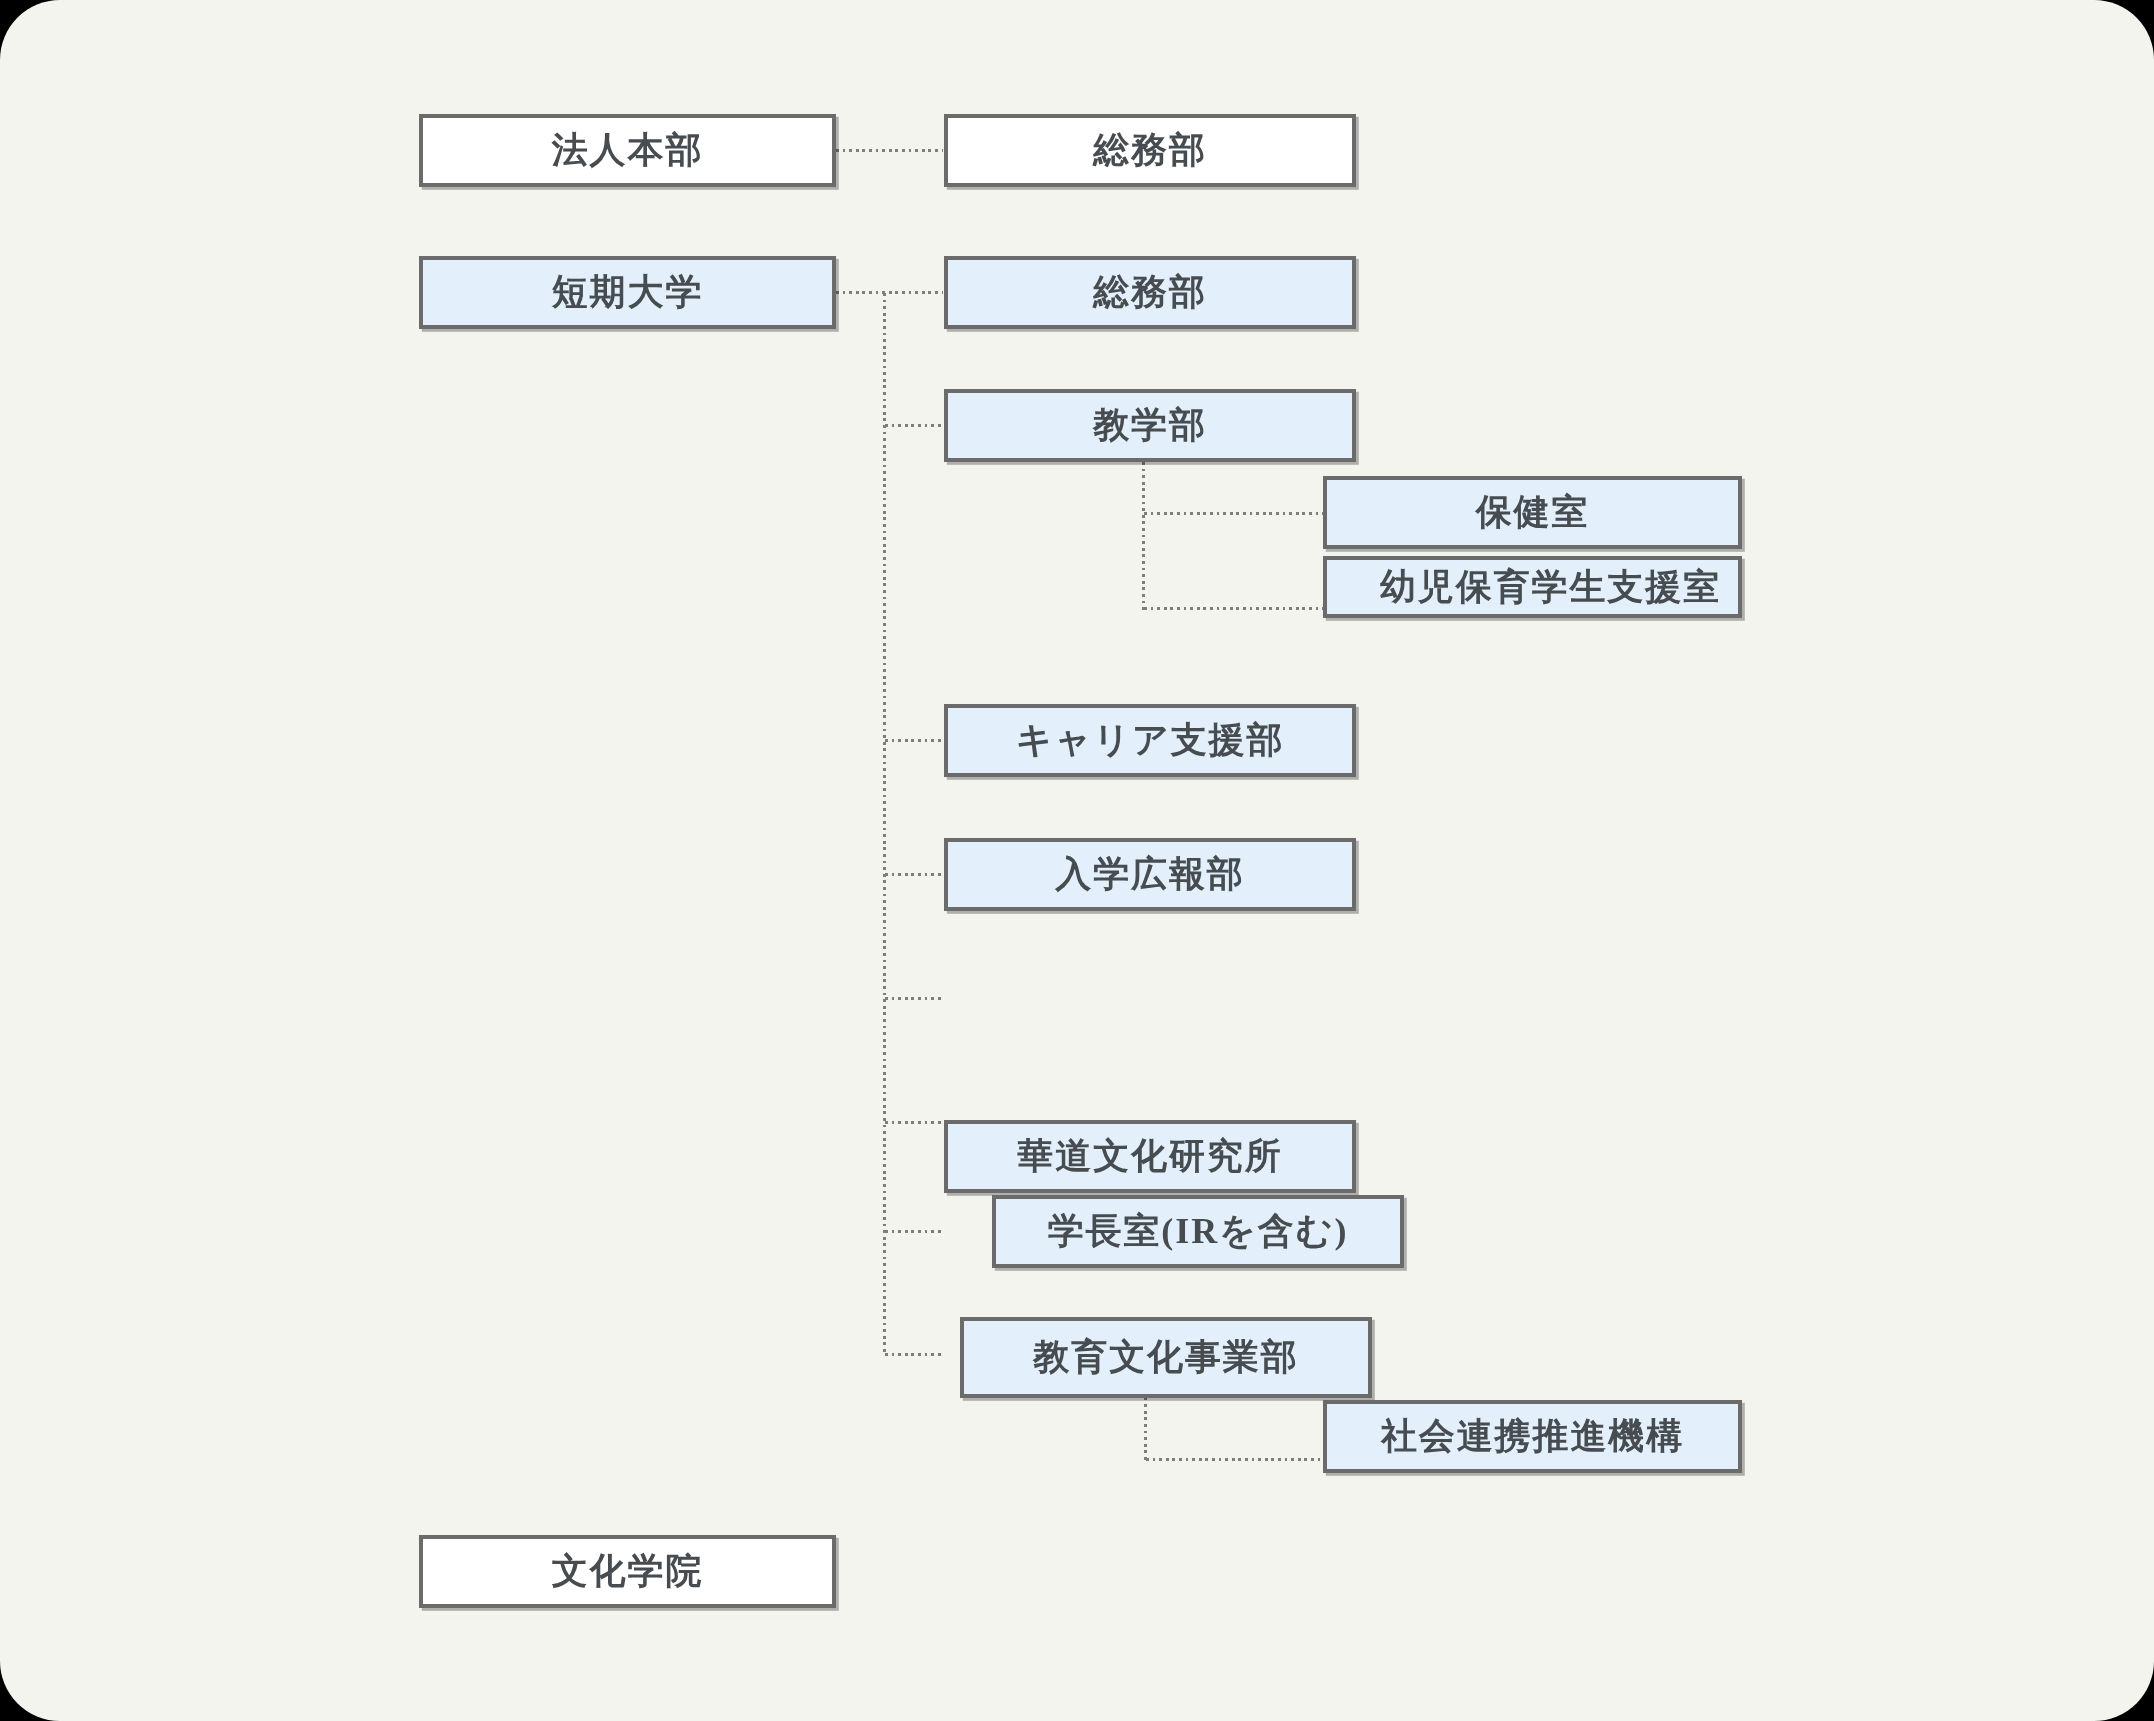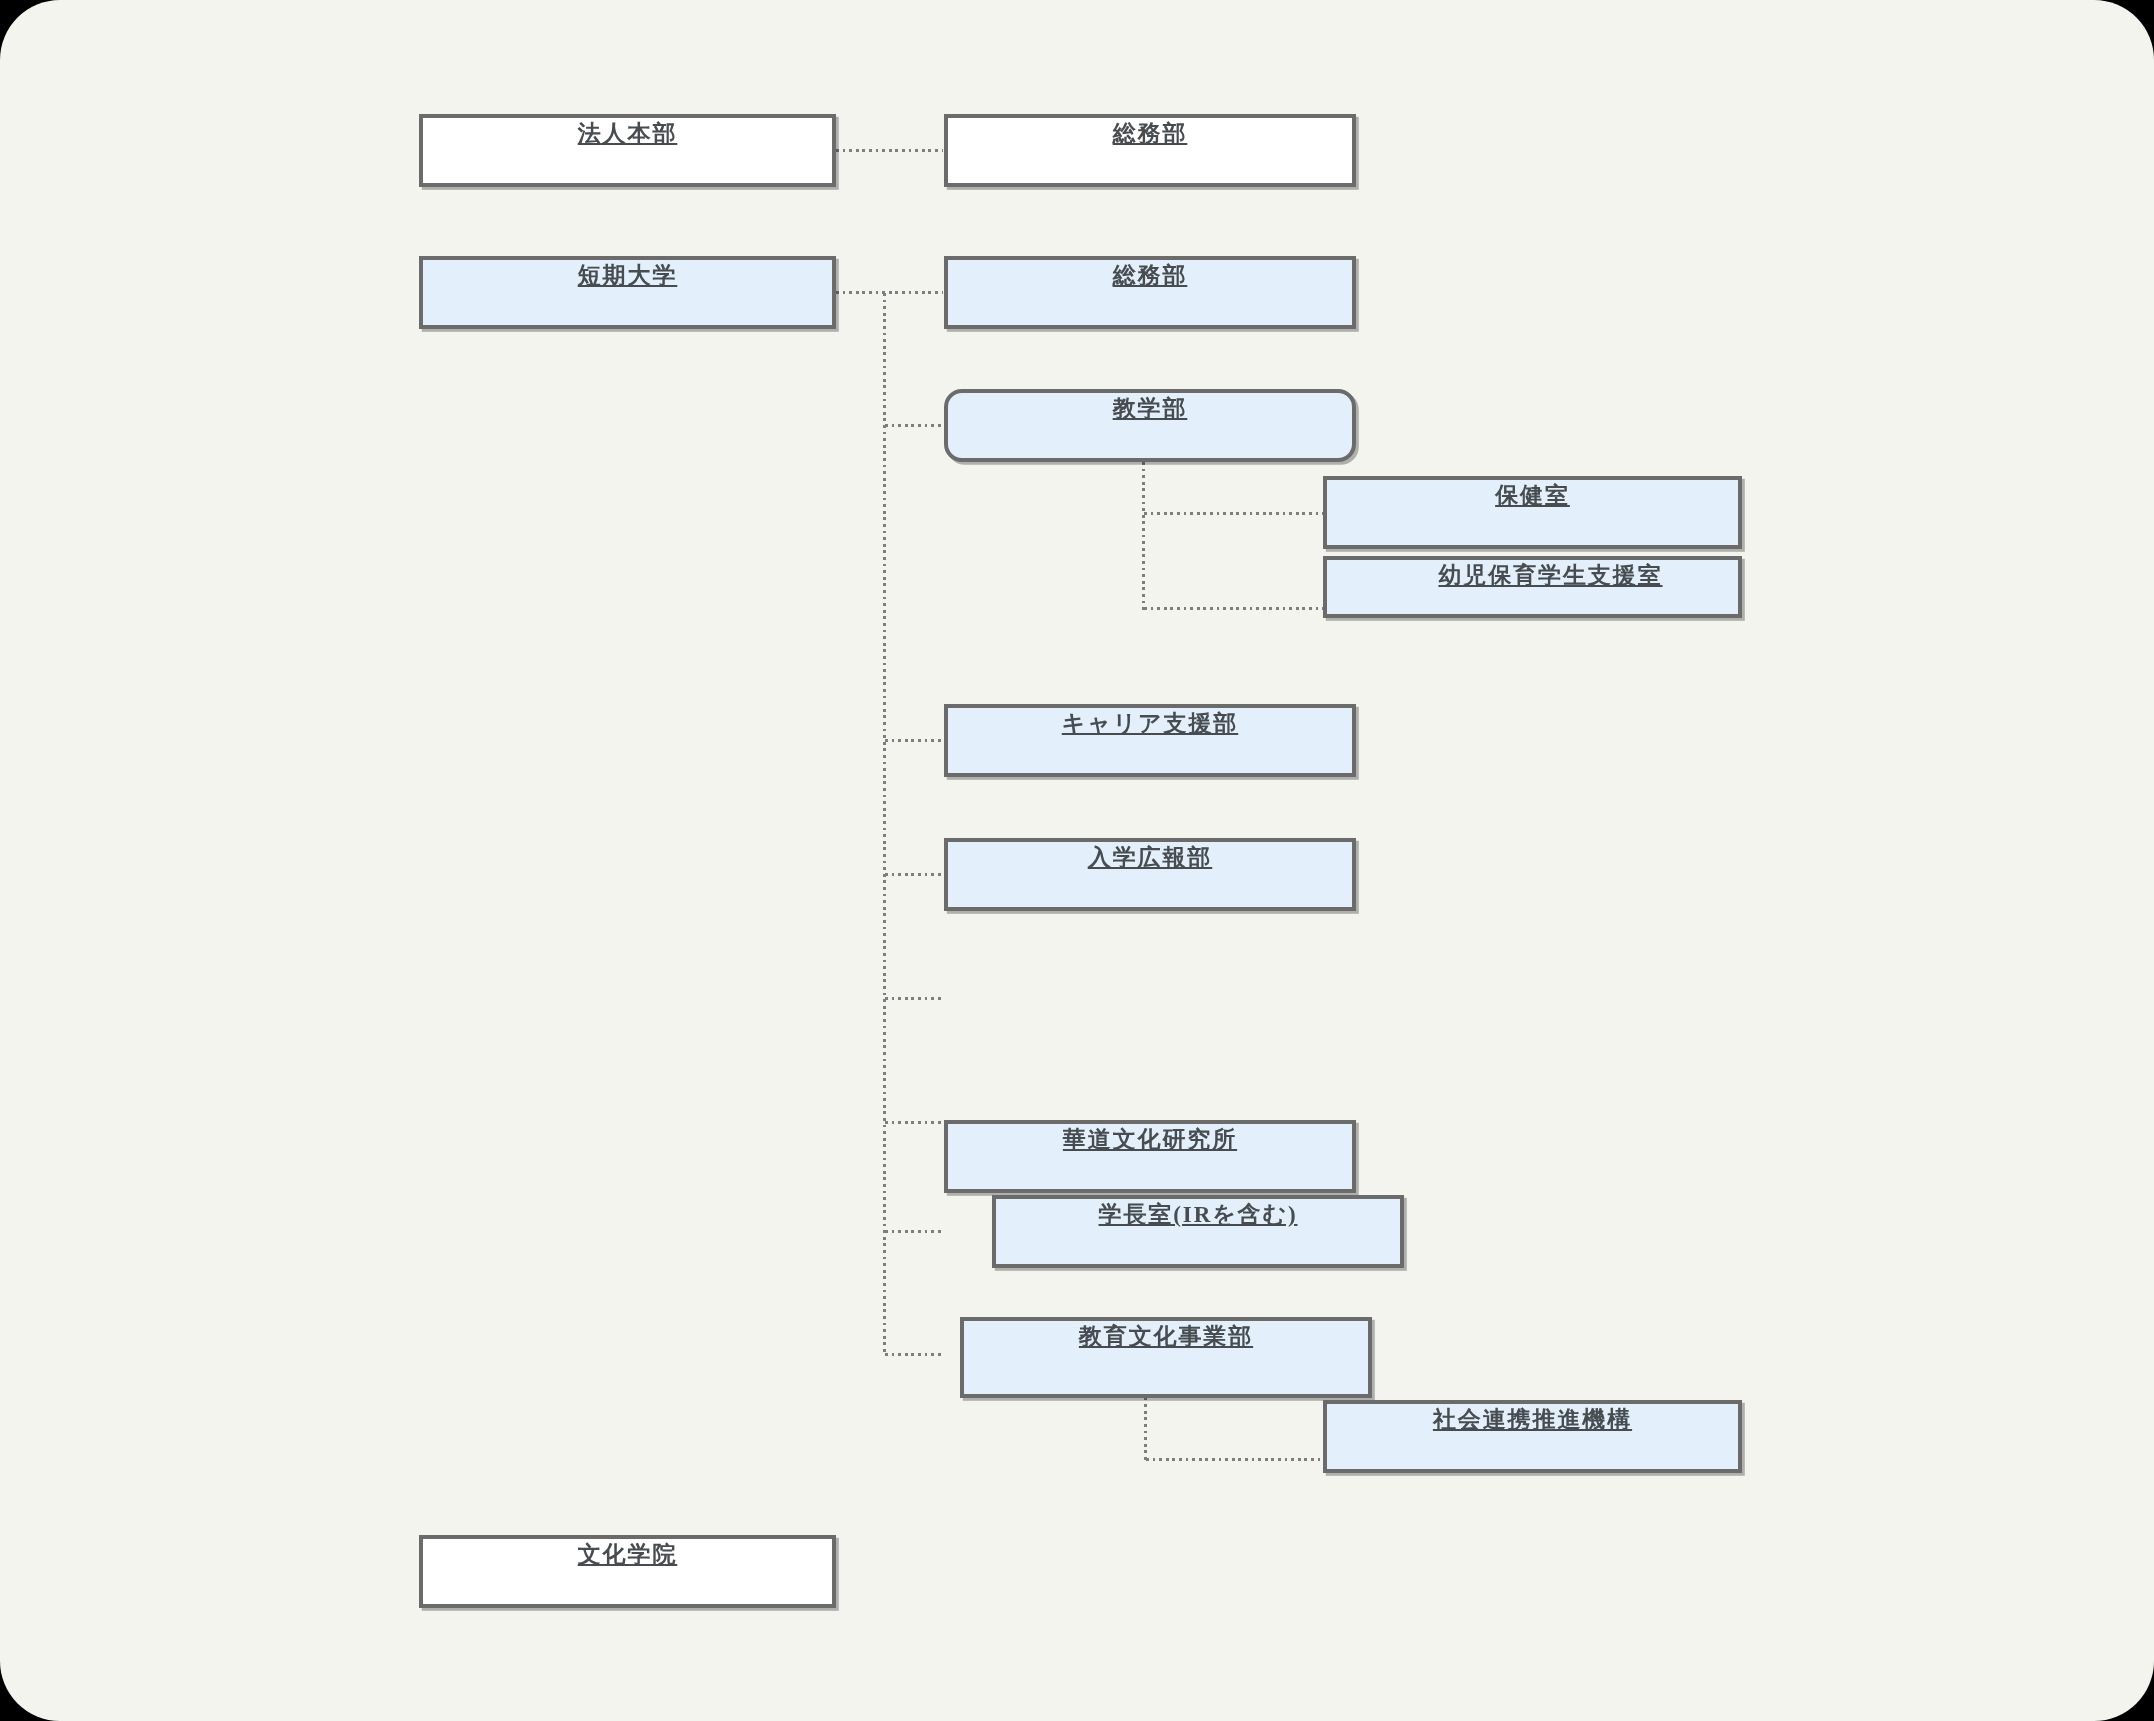--- a/index.html
+++ b/index.html
@@ -8,46 +8,45 @@
     width:2154px;height:1721px;
     background:var(--page-bg,#f3f4ed);
     border-radius:60px;
     overflow:hidden;
     font-family:"Liberation Serif","DejaVu Serif",serif;
   }
   .node{
     position:absolute;
     box-sizing:border-box;
     border:4.7px solid var(--box-border,#6b6b6b);
-    display:flex;justify-content:center;
+    display:flex;align-items:center;justify-content:center;
     text-align:center;
-    font-size:23px;font-weight:600;
+    font-size:36px;font-weight:600;
     letter-spacing:1.9px;
     color:var(--text-color,#474c51);
     box-shadow:2.8px 2.8px 0 rgba(0,0,0,0.28);
-    text-decoration:underline;
   }
   .node.white{background:var(--box-fill-white,#ffffff);}
   .node.blue{background:var(--box-fill-blue,#e3f0fb);}
   .hline,.vline{position:absolute;}
   .hline{
     height:2.8px;
     background:repeating-linear-gradient(to right,var(--connector-color,#7e7e7e) 0 2.8px,transparent 2.8px 6.6px);
   }
   .vline{
     width:2.8px;
     background:repeating-linear-gradient(to bottom,var(--connector-color,#7e7e7e) 0 2.8px,transparent 2.8px 6.6px);
   }
 
   
   .n-hojin   {left:419px; top:114px; width:417px; height:73px;}
   .n-somu-c  {left:944px;top:114px; width:412px; height:73px;}
   .n-tanki   {left:419px; top:256px; width:417px; height:73px;}
   .n-somu-u  {left:944px;top:256px; width:412px; height:73px;}
-  .n-kyogaku {left:944px;top:389px; width:412px; height:73px;border-radius:18px;}
+  .n-kyogaku {left:944px;top:389px; width:412px; height:73px;}
   .n-hoken   {left:1323px;top:476px; width:419px; height:73px;}
   .n-yoji    {left:1323px;top:556px; width:419px; height:62px;padding-left:36px;}
   .n-career  {left:944px;top:704px; width:412px; height:73px;}
   .n-nyugaku {left:944px;top:838px; width:412px; height:73px;}
   .n-tosho   {left:944px;top:962px;width:412px; height:73px;}
   .n-kado    {left:944px;top:1120px;width:412px; height:73px;}
   .n-gakucho {left:944px;top:1195px;width:412px; height:73px;margin-left:48px;}
   .n-kyoiku  {left:960px;top:1317px;width:412px; height:81px;}
   .n-shakai  {left:1323px;top:1400px;width:419px; height:73px;}
   .n-bunka   {left:419px; top:1535px;width:417px; height:73px;}

